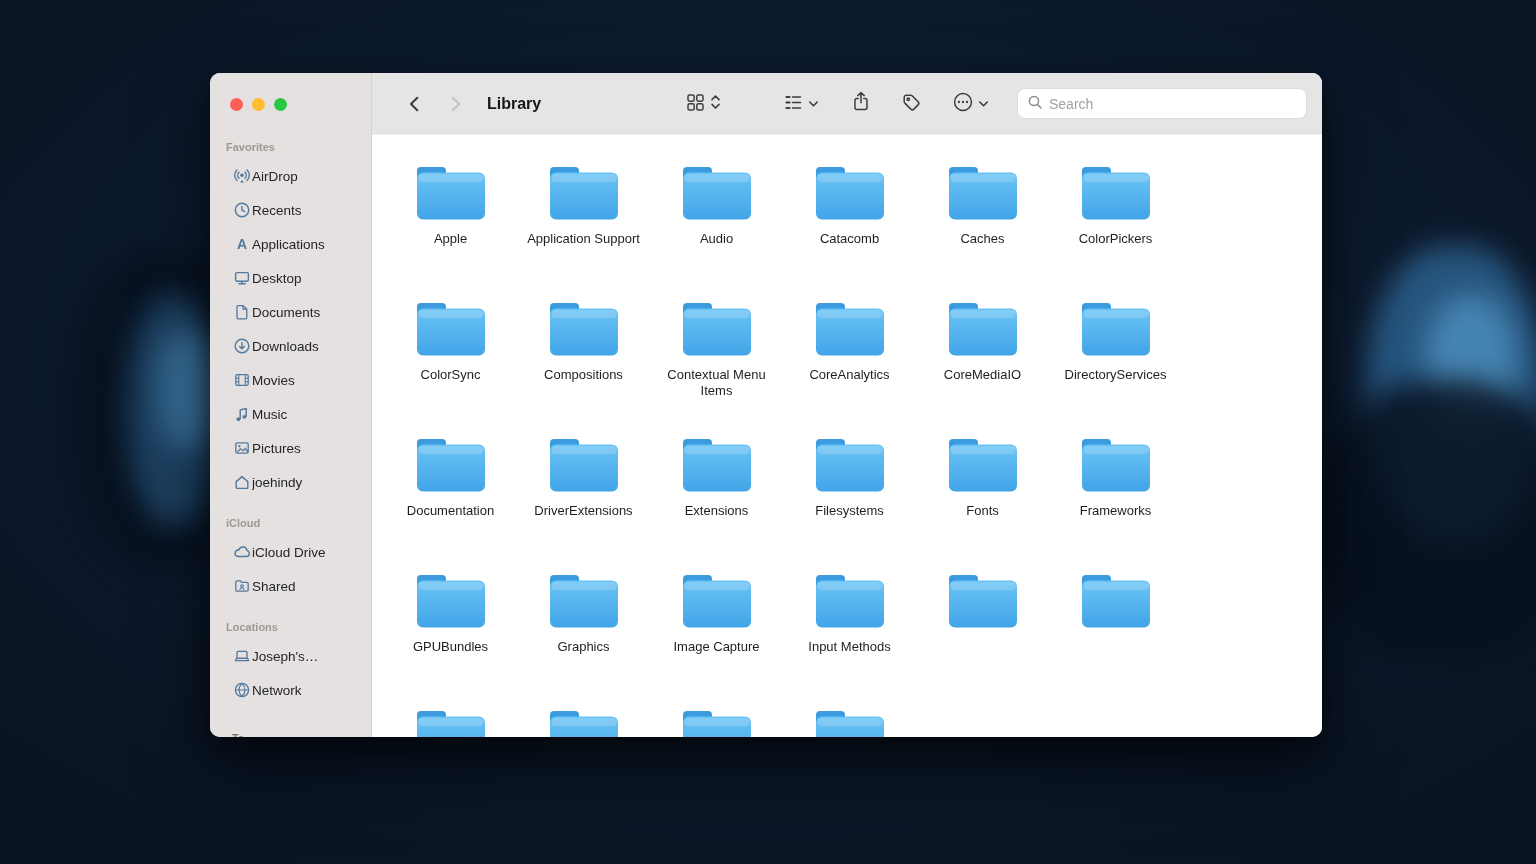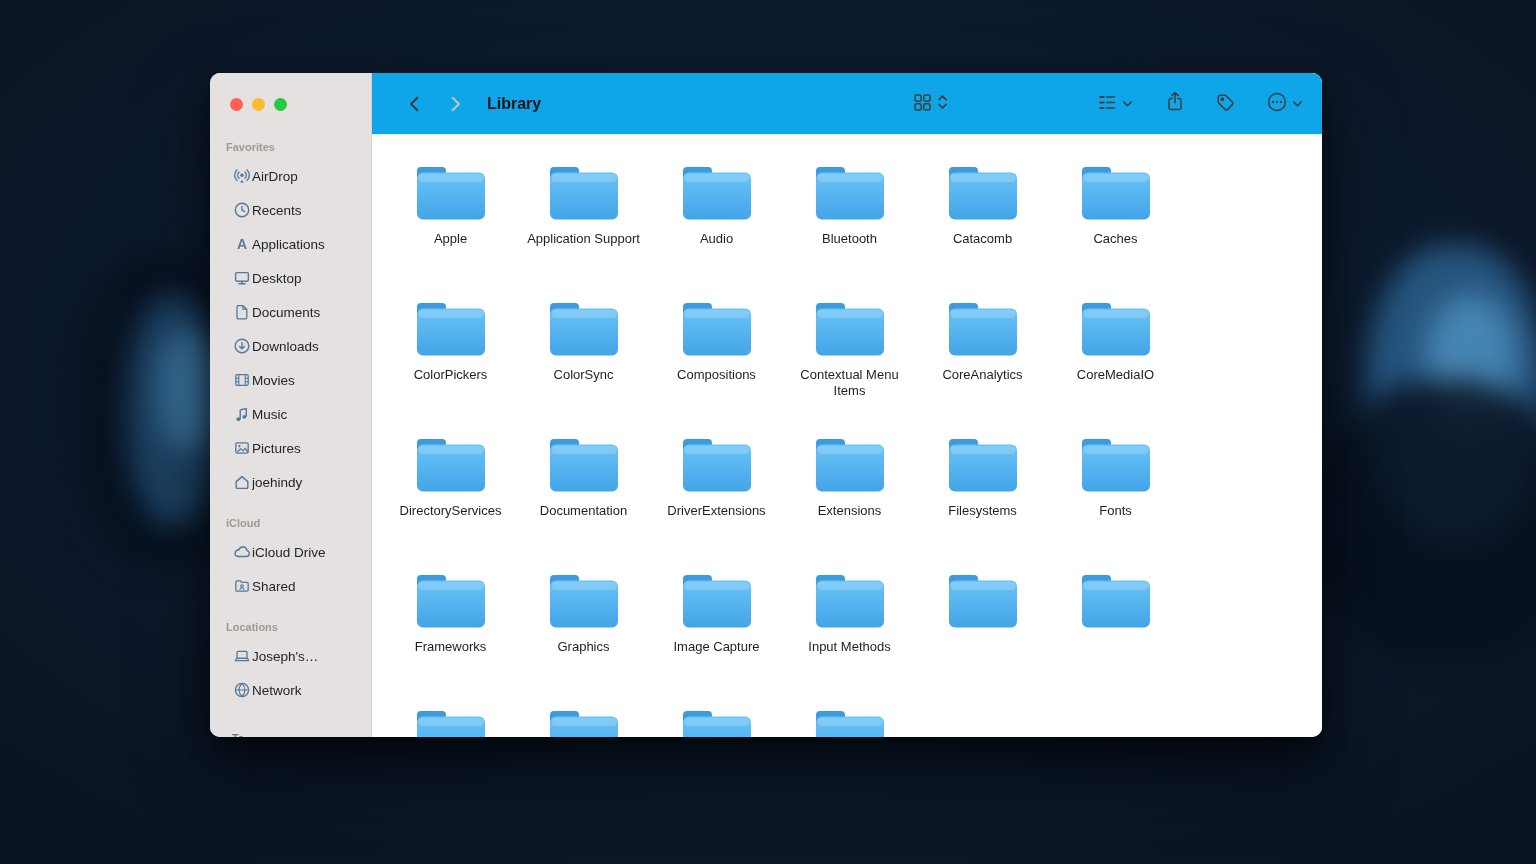--- a/index.html
+++ b/index.html
@@ -32,21 +32,21 @@
   .sb-label { height:14px; padding-left:16px; font-size:11px; font-weight:700; color:#9d9a93; margin-bottom:4px; }
   .sb-item { display:flex; align-items:center; gap:0; height:34px; margin:0 8px; padding-left:14px;
     border-radius:7px; font-size:13.5px; color:#252525; cursor:default; }
   .sb-icon { width:20px; height:18px; display:flex; align-items:center; justify-content:center; color:#53799d; flex:0 0 20px; }
   .sb-text { white-space:nowrap; overflow:hidden; text-overflow:ellipsis; }
   .sb-cut { position:absolute; bottom:-7px; left:22px; font-size:11px; font-weight:700; color:#77746e; }
 
   
   .main { flex:1; display:flex; flex-direction:column; background:#fff; min-width:0; }
   .toolbar { flex:0 0 62px; height:62px; display:flex; align-items:center; padding:0 15px;
-    background:#0ea5e9; border-bottom:1px solid #ececec; }
+    background:#e5e5e5; border-bottom:1px solid #ececec; }
   .tb-btn { background:none; border:none; padding:4px; display:flex; align-items:center; cursor:default; }
   .tb-nav { display:flex; align-items:center; gap:12px; margin-left:14px; }
   .tb-title { margin-left:18px; font-size:16px; font-weight:700; color:#151515; }
   .sp-a { flex:2.6; } .sp-b { flex:1; }
   .tb-ctl { display:flex; align-items:center; gap:4px; }
   .ml24 { margin-left:24px; } .ml22 { margin-left:22px; }
   .search { margin-left:24px; width:290px; height:31px; border:1px solid #dcdcdc; border-radius:8px;
     display:flex; align-items:center; padding:0 9px; gap:6px; background:#fff; }
   .search input { border:none; outline:none; font-size:14px; color:#333; width:100%; background:transparent;
     font-family:"Liberation Sans","DejaVu Sans",sans-serif; }
@@ -313,20 +313,27 @@
                 <circle cx="11" cy="11" r="8.4" stroke="#3e3e3e" stroke-width="1.5"></circle>
                 <circle cx="7" cy="11" r="1.15" fill="#3e3e3e"></circle>
                 <circle cx="11" cy="11" r="1.15" fill="#3e3e3e"></circle>
                 <circle cx="15" cy="11" r="1.15" fill="#3e3e3e"></circle>
               </svg></span>
           <span><svg width="11" height="8" viewBox="0 0 11 8" fill="none">
                 <path d="M1.8 2L5.5 5.8 9.2 2" stroke="#3e3e3e" stroke-width="1.6" stroke-linecap="round" stroke-linejoin="round"></path>
               </svg></span>
         </button>
 
+        <div class="search">
+          <span><svg width="16" height="16" viewBox="0 0 16 16" fill="none">
+                <circle cx="7" cy="7" r="4.6" stroke="#8e8e8e" stroke-width="1.5"></circle>
+                <path d="M10.4 10.4L14 14" stroke="#8e8e8e" stroke-width="1.5" stroke-linecap="round"></path>
+              </svg></span>
+          <input type="text" placeholder="Search" style="">
+        </div>
       </header>
 
       <div class="content">
         <div class="folder-grid">
 
             <div class="folder">
               <span class="folder-icon">
                 <svg width="74" height="57" viewBox="0 0 74 57">
                   <rect x="3" y="2" width="29" height="16" rx="4" fill="#3c9adf"></rect>
                   <rect x="3" y="7.5" width="68" height="47" rx="6" fill="url(#folderGradient)"></rect>
@@ -351,30 +358,20 @@
               <span class="folder-icon">
                 <svg width="74" height="57" viewBox="0 0 74 57">
                   <rect x="3" y="2" width="29" height="16" rx="4" fill="#3c9adf"></rect>
                   <rect x="3" y="7.5" width="68" height="47" rx="6" fill="url(#folderGradient)"></rect>
                   <rect x="4.5" y="9" width="65" height="8" rx="4" fill="#ffffff" opacity="0.18"></rect>
                 </svg>
               </span>
               <span class="folder-label">Audio</span>
             </div>
 
-            <div class="folder">
-              <span class="folder-icon">
-                <svg width="74" height="57" viewBox="0 0 74 57">
-                  <rect x="3" y="2" width="29" height="16" rx="4" fill="#3c9adf"></rect>
-                  <rect x="3" y="7.5" width="68" height="47" rx="6" fill="url(#folderGradient)"></rect>
-                  <rect x="4.5" y="9" width="65" height="8" rx="4" fill="#ffffff" opacity="0.18"></rect>
-                </svg>
-              </span>
-              <span class="folder-label">Bluetooth</span>
-            </div>
 
             <div class="folder">
               <span class="folder-icon">
                 <svg width="74" height="57" viewBox="0 0 74 57">
                   <rect x="3" y="2" width="29" height="16" rx="4" fill="#3c9adf"></rect>
                   <rect x="3" y="7.5" width="68" height="47" rx="6" fill="url(#folderGradient)"></rect>
                   <rect x="4.5" y="9" width="65" height="8" rx="4" fill="#ffffff" opacity="0.18"></rect>
                 </svg>
               </span>
               <span class="folder-label">Catacomb</span>
@@ -528,20 +525,30 @@
               <span class="folder-icon">
                 <svg width="74" height="57" viewBox="0 0 74 57">
                   <rect x="3" y="2" width="29" height="16" rx="4" fill="#3c9adf"></rect>
                   <rect x="3" y="7.5" width="68" height="47" rx="6" fill="url(#folderGradient)"></rect>
                   <rect x="4.5" y="9" width="65" height="8" rx="4" fill="#ffffff" opacity="0.18"></rect>
                 </svg>
               </span>
               <span class="folder-label">Frameworks</span>
             </div>
 
+            <div class="folder">
+              <span class="folder-icon">
+                <svg width="74" height="57" viewBox="0 0 74 57">
+                  <rect x="3" y="2" width="29" height="16" rx="4" fill="#3c9adf"></rect>
+                  <rect x="3" y="7.5" width="68" height="47" rx="6" fill="url(#folderGradient)"></rect>
+                  <rect x="4.5" y="9" width="65" height="8" rx="4" fill="#ffffff" opacity="0.18"></rect>
+                </svg>
+              </span>
+              <span class="folder-label">GPUBundles</span>
+            </div>
 
             <div class="folder">
               <span class="folder-icon">
                 <svg width="74" height="57" viewBox="0 0 74 57">
                   <rect x="3" y="2" width="29" height="16" rx="4" fill="#3c9adf"></rect>
                   <rect x="3" y="7.5" width="68" height="47" rx="6" fill="url(#folderGradient)"></rect>
                   <rect x="4.5" y="9" width="65" height="8" rx="4" fill="#ffffff" opacity="0.18"></rect>
                 </svg>
               </span>
               <span class="folder-label">Graphics</span>

